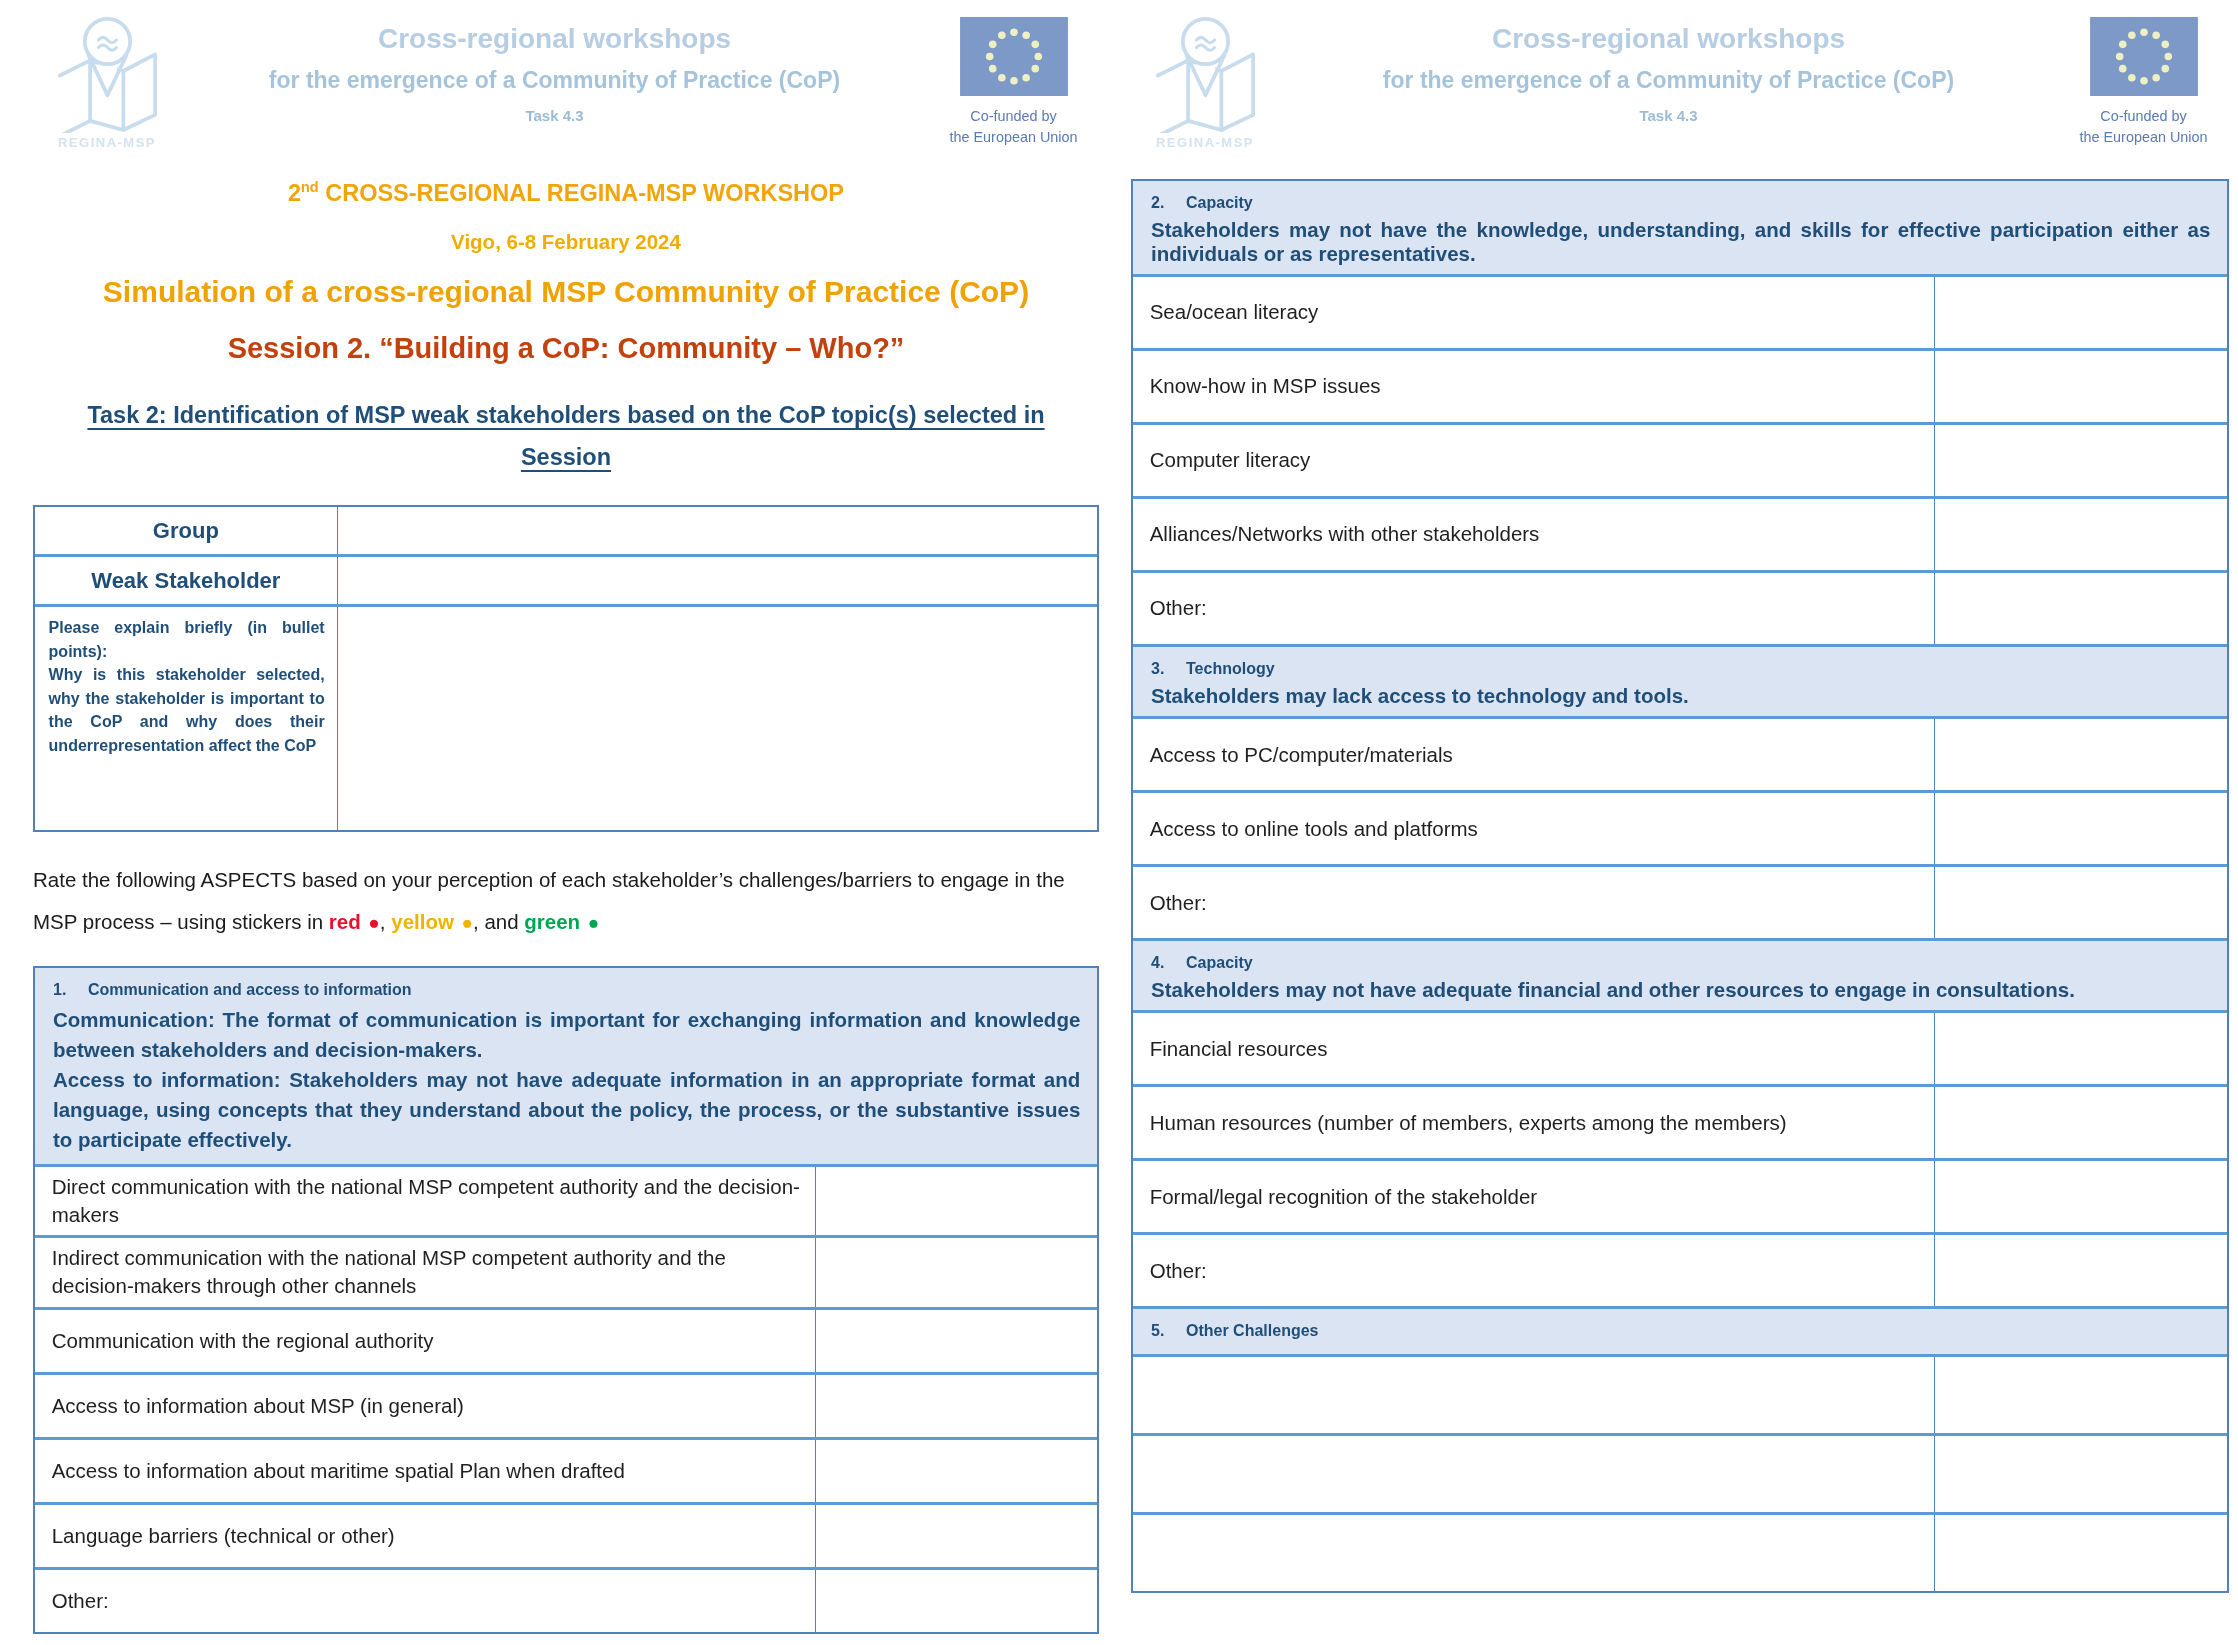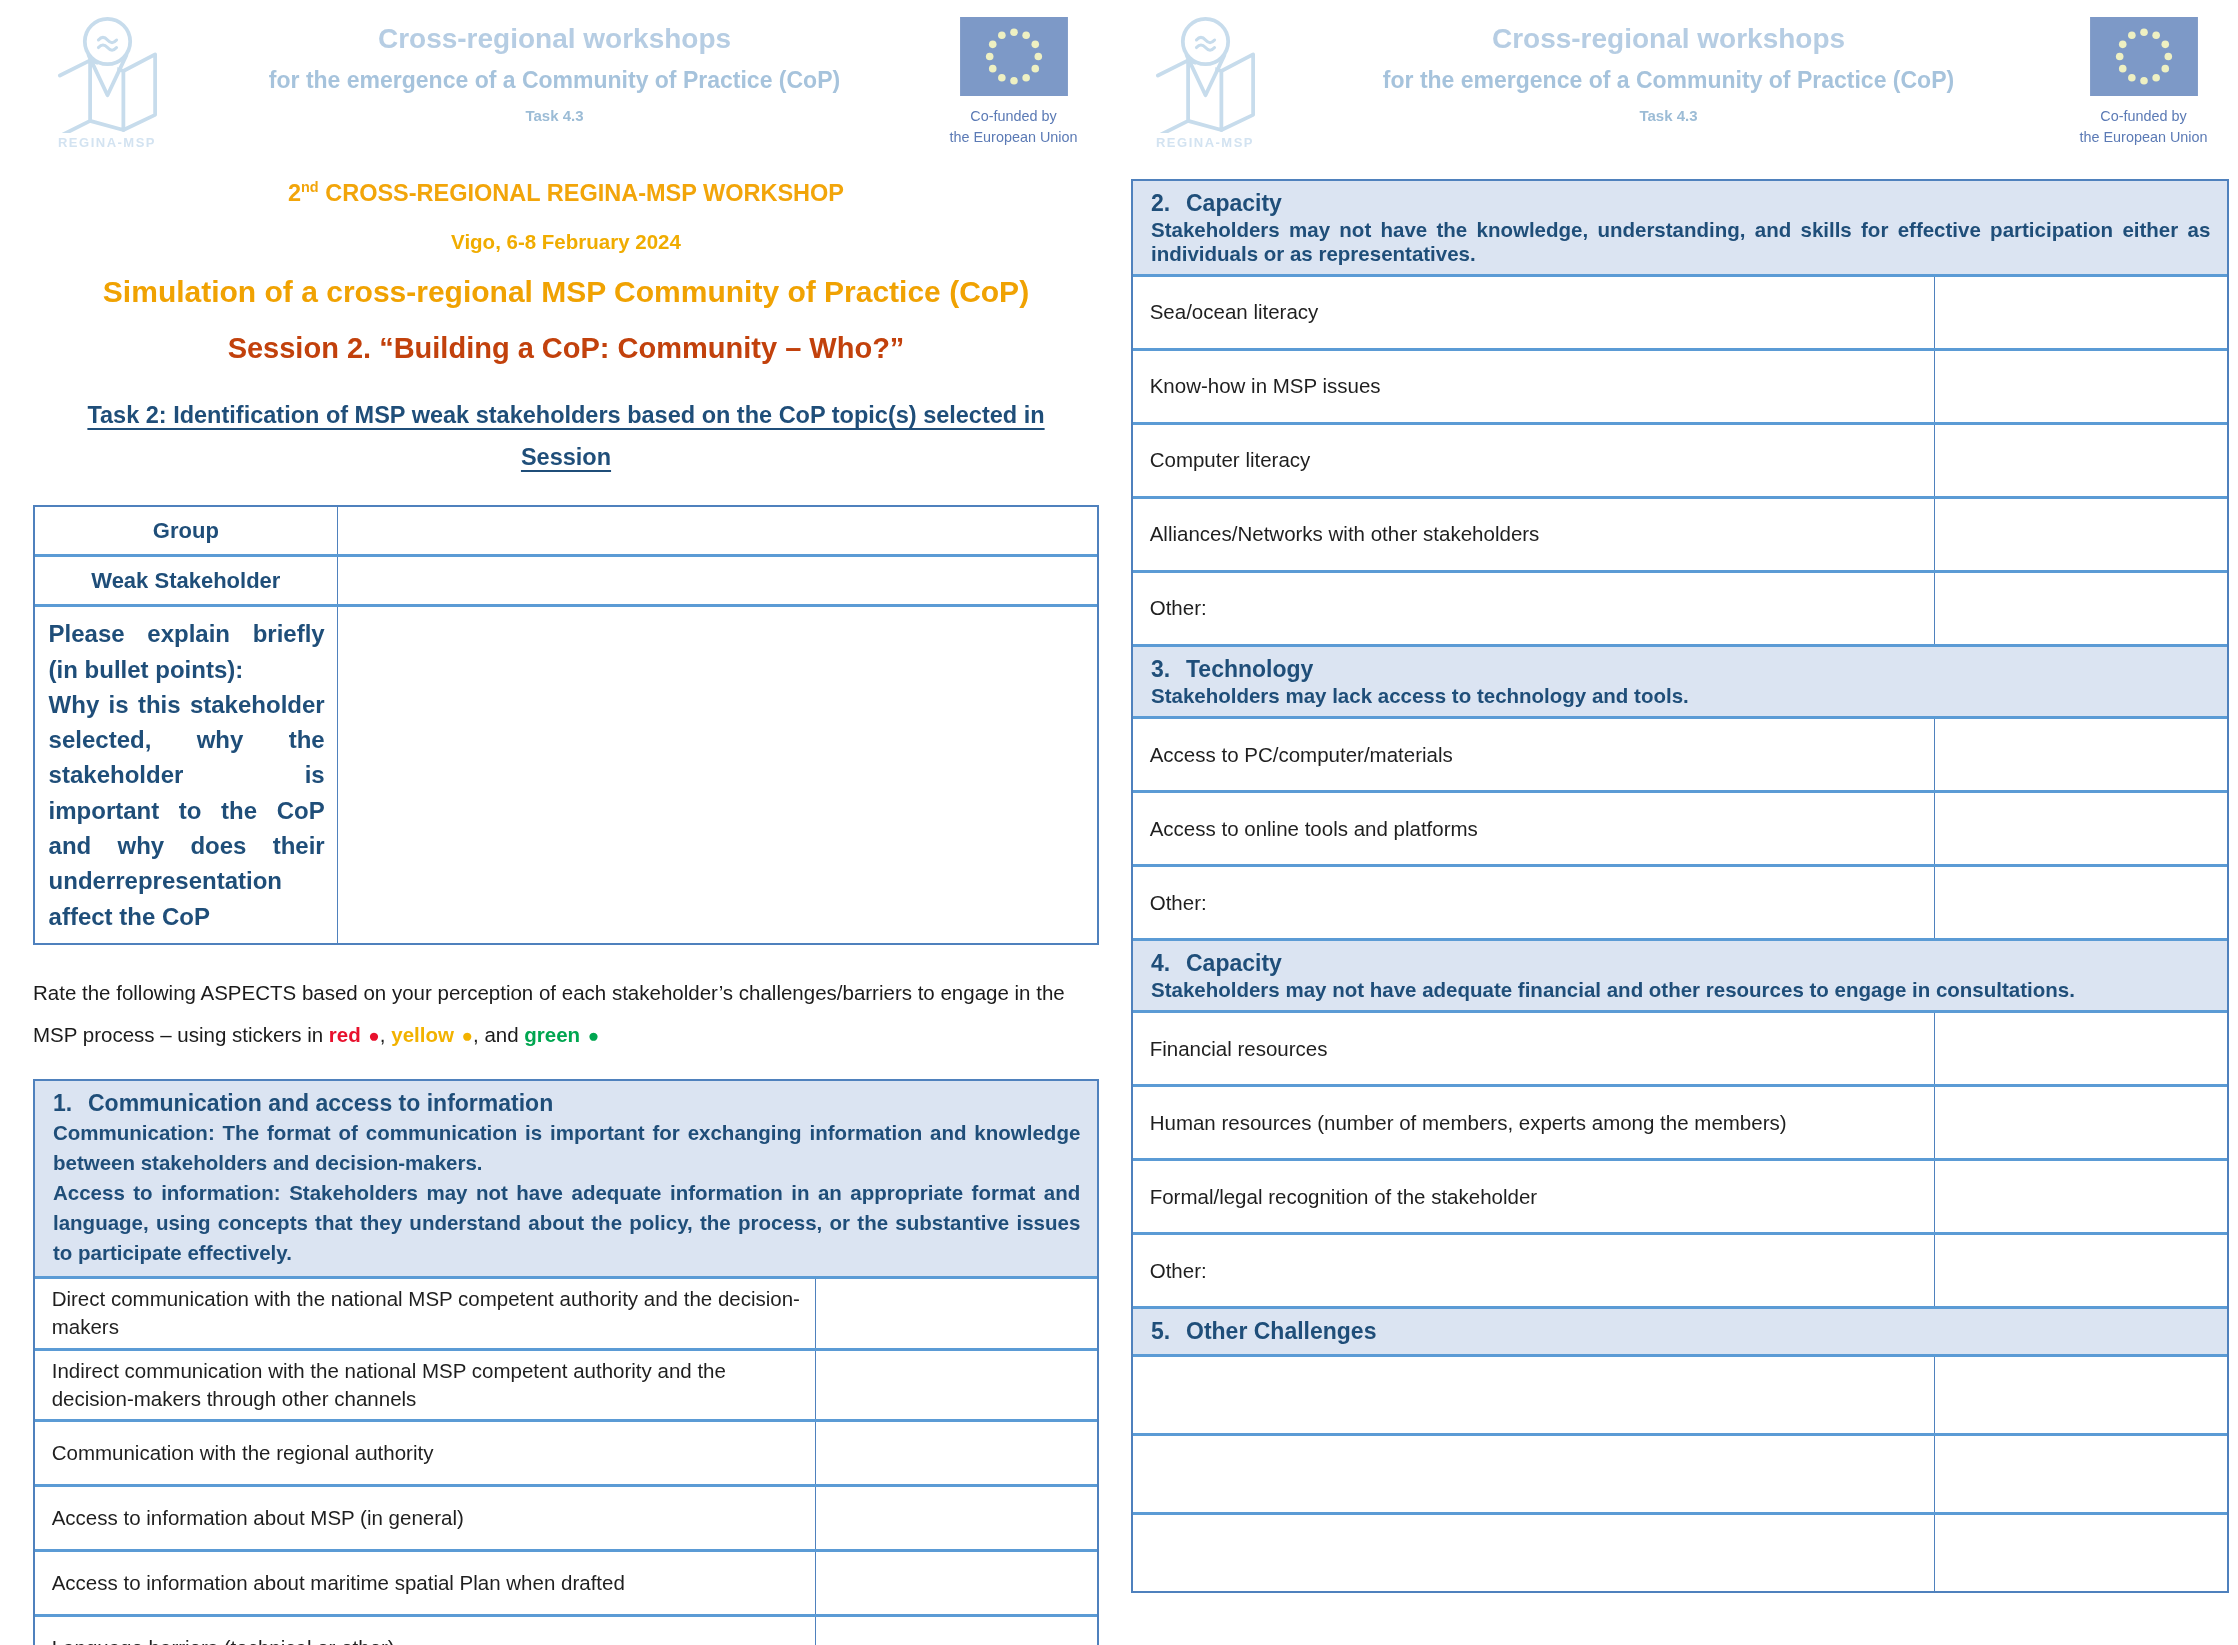--- a/index.html
+++ b/index.html
@@ -32,38 +32,38 @@
   .session-title { margin-top:23px; text-align:center; font-size:29px; font-weight:700; color:#c2410c; }
   .task-heading { margin-top:29px; text-align:center; font-size:23.5px; font-weight:700; color:#1f4e79; line-height:1.8; }
   .task-heading .u { text-decoration:underline; text-underline-offset:4.5px; }
 
   
   .id-table { margin-top:27px; border:2.3px solid #4f81bd; }
   .id-row { display:grid; grid-template-columns:28.5% 1fr; border-top:3px solid #5b9bd5; }
   .id-row:first-child { border-top:none; }
   .id-lab { border-right:1.5px solid #4f81bd; color:#1f4e79; }
   .id-lab.center { display:flex; align-items:center; justify-content:center; font-size:22px; font-weight:700; min-height:47px; }
-  .id-lab.explain { font-size:24px; font-weight:600; line-height:1.47; padding:9px 12px 9px 13.6px; text-align:justify; white-space:pre-line; }
+  .id-lab.explain { font-size:16px; font-weight:600; line-height:1.47; padding:9px 12px 9px 13.6px; text-align:justify; white-space:pre-line; }
   .id-row.tall { min-height:226px; }
   .id-val { background:#ffffff; }
 
   
   .instruction { margin-top:27px; font-size:20.5px; font-weight:500; color:#1b1b1b; line-height:2.05; padding-right:4.5px; }
   .c-red    { color:#e8112d; font-weight:600; }
   .c-yellow { color:#f2b200; font-weight:600; }
   .c-green  { color:#00a650; font-weight:600; }
   .dot { margin-left:7.6px; font-size:19px; }
 
   
   .a-table { border:2.3px solid #4f81bd; }
   .left-table  { margin-top:23px; }
   .right-table { margin-top:24px; }
   .band { background:#dbe4f2; padding:6.8px 16.7px 8.3px 18px; color:#1f4e79; border-top:3px solid #5b9bd5; }
   .a-table .band:first-child { border-top:none; }
-  .band-h { font-size:23px; font-weight:700; line-height:30px; }
+  .band-h { font-size:16px; font-weight:700; line-height:30px; }
   .band-num { display:inline-block; min-width:35px; }
   .band-d { font-size:20.5px; font-weight:600; line-height:30px; text-align:justify; }
   .page-right .band-d { line-height:24px; }
   .band-d b { font-weight:700; }
 
   .trow { display:grid; border-top:3px solid #5b9bd5; background:#ffffff; }
   .page-left  .trow { grid-template-columns:73.5% 1fr; min-height:65px; }
   .page-right .trow { grid-template-columns:73.3% 1fr; min-height:74px; }
   .page-right .rows-empty .trow { min-height:79px; }
   .cell.lab { display:flex; align-items:center; padding:6px 13.6px 6px 16.7px; font-size:20.5px; color:#1f1f1f; line-height:1.38; border-right:1.5px solid #4f81bd; }

